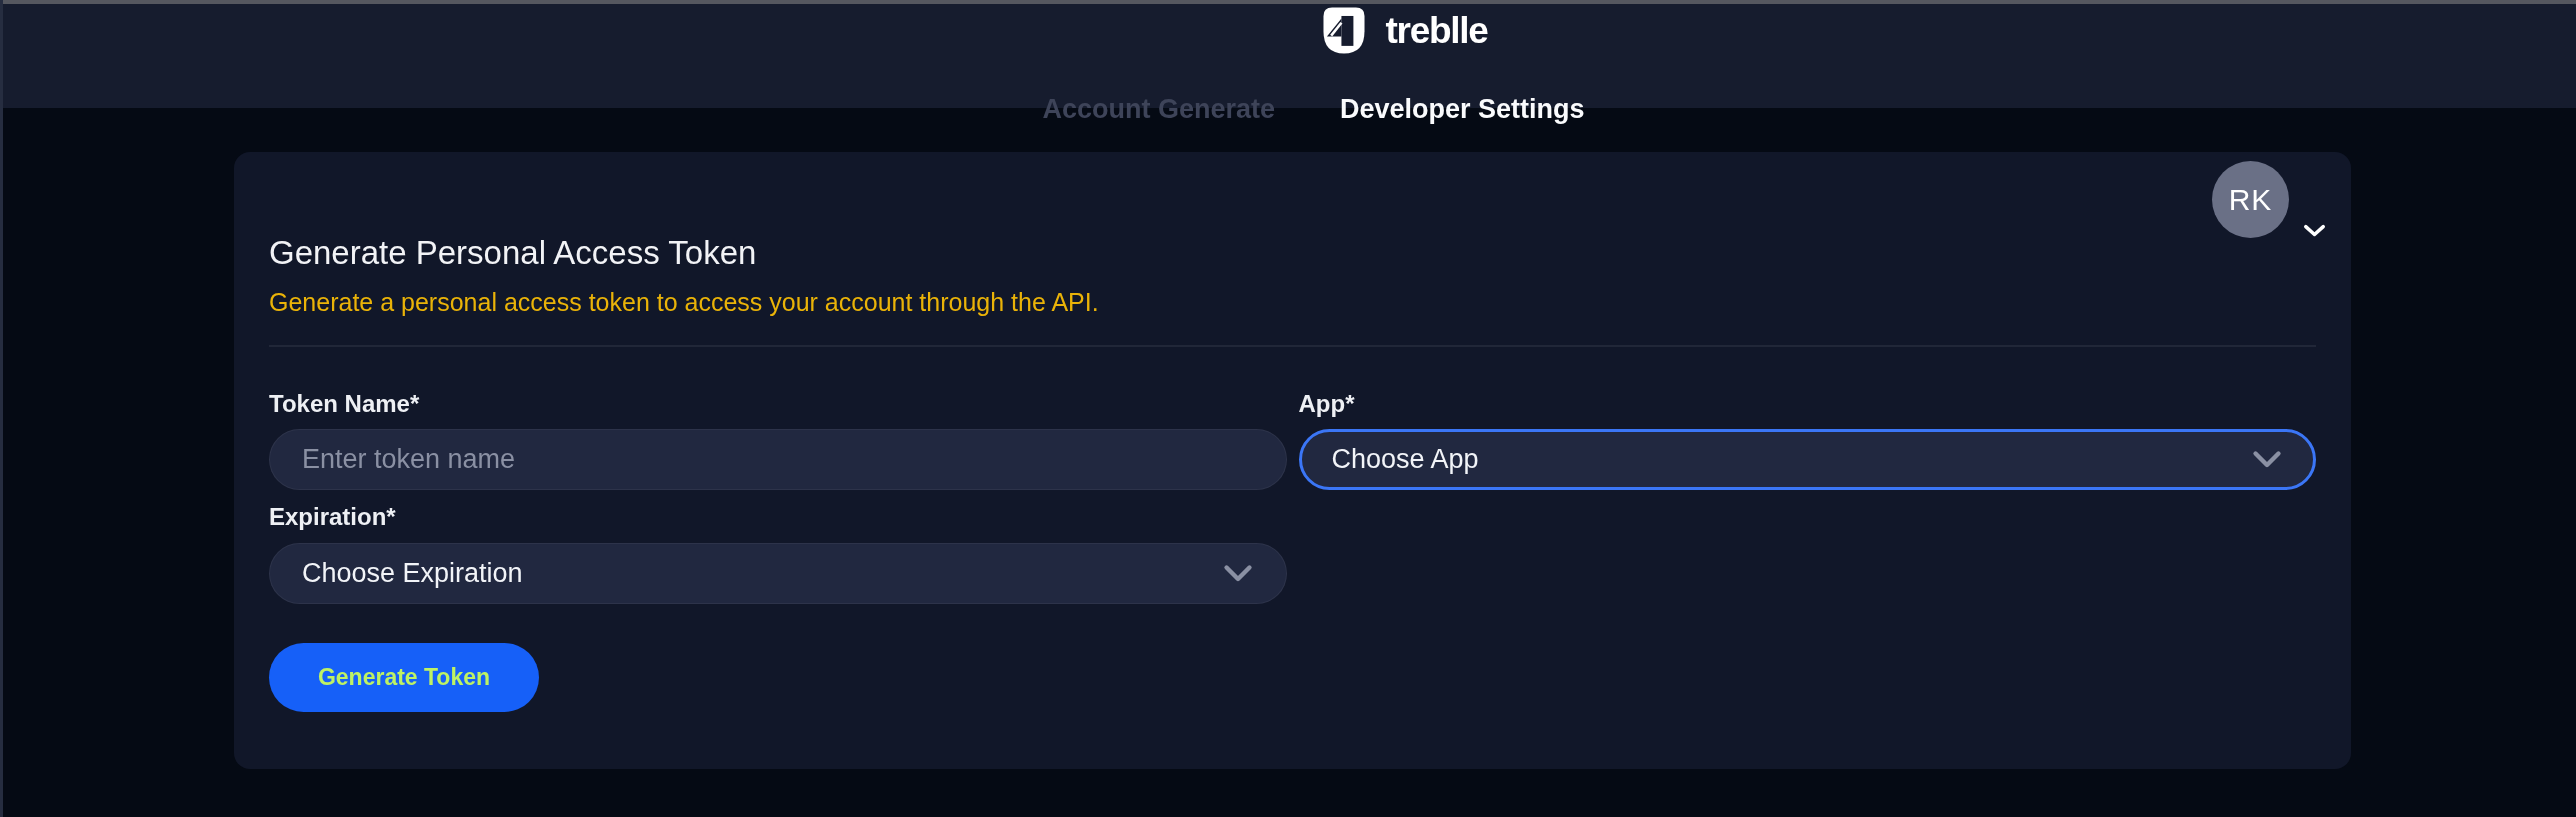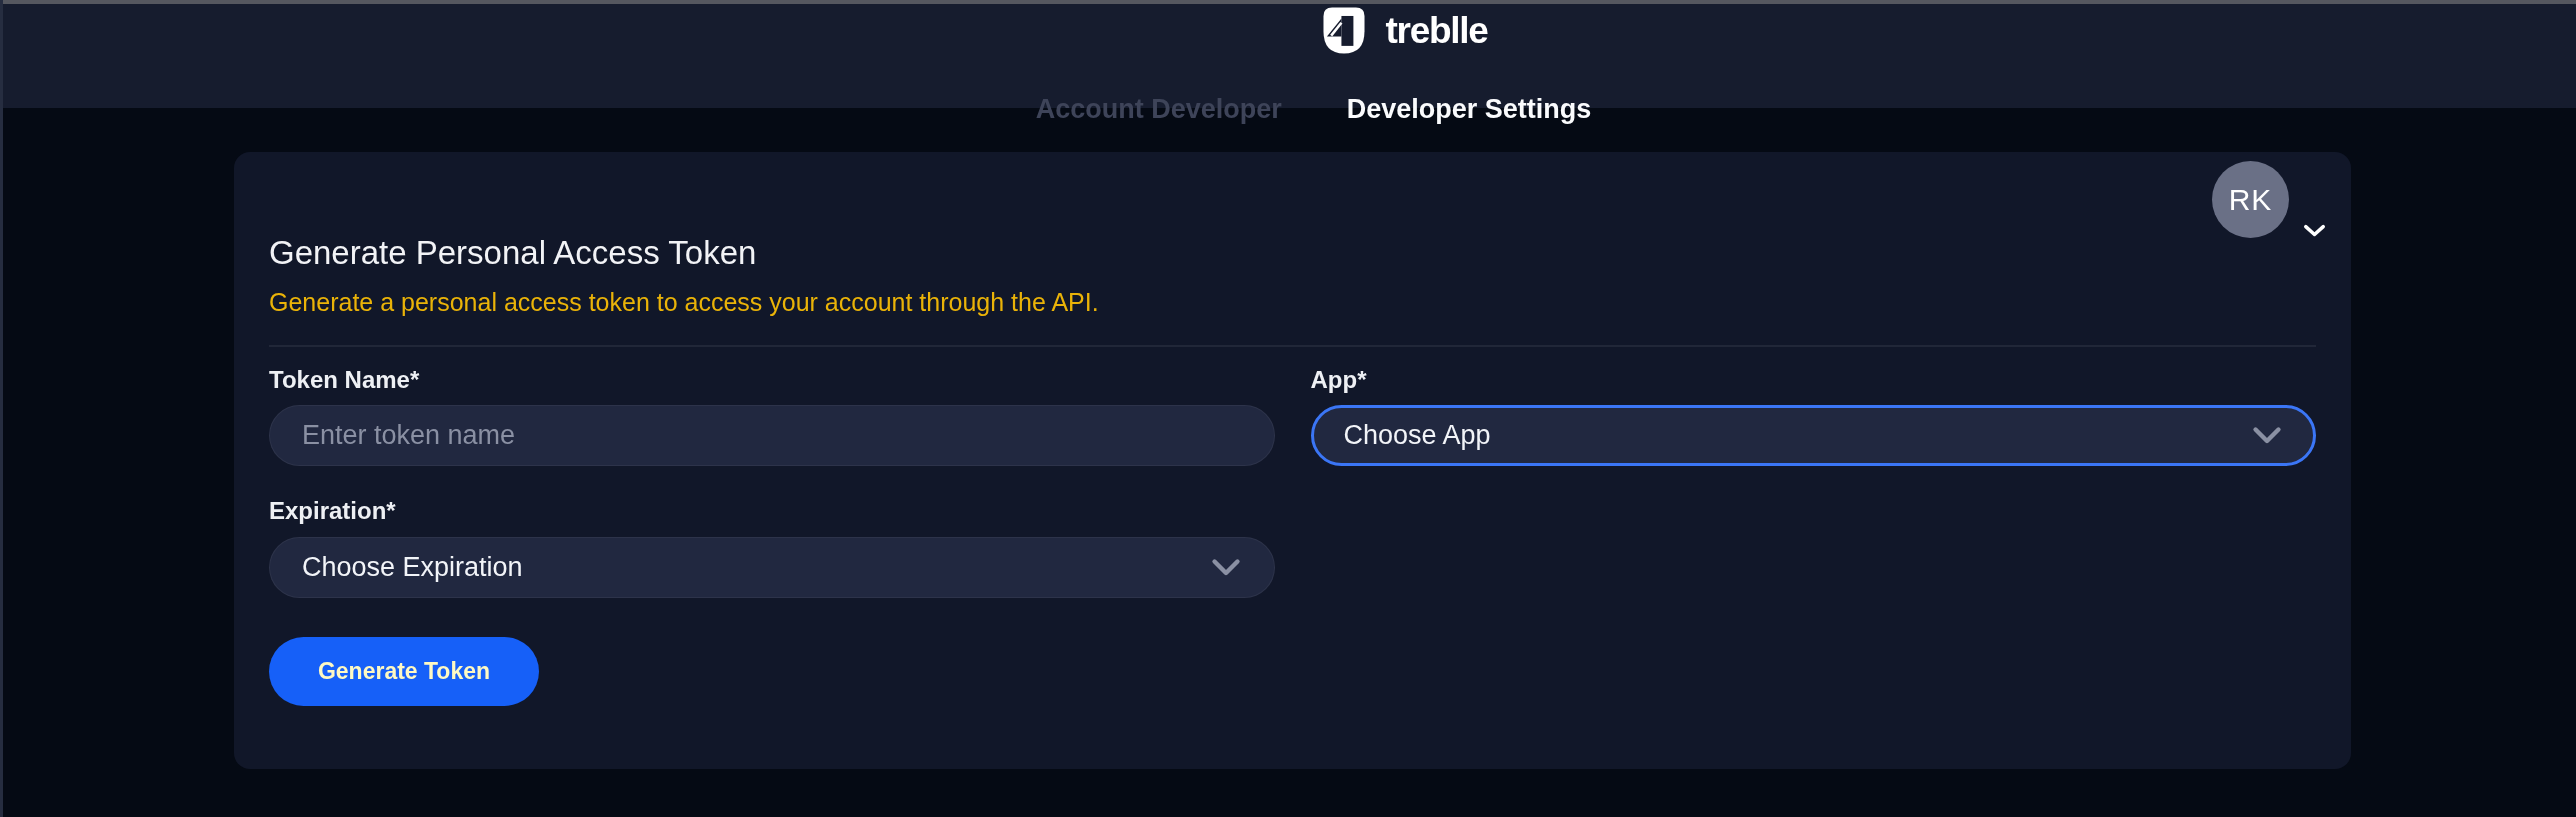--- a/index.html
+++ b/index.html
@@ -57,23 +57,23 @@
     padding-top:81px;
     font-size:33px; font-weight:500; color:#f2f3f6; line-height:39px;
   }
   .card-sub {
     margin-top:14px;
     font-size:25px; font-weight:400; color:#eab308; line-height:32px;
   }
   .divider { margin-top:26.5px; height:1.8px; background:rgba(255,255,255,0.07); border:0; }
 
   .form-grid {
-    margin-top:18px;
+    margin-top:42px;
     display:grid; grid-template-columns:1fr 1fr;
-    column-gap:36px; row-gap:30px;
+    column-gap:36px; row-gap:30px;gap:12px;
   }
   .field label {
     display:block;
     font-size:24px; font-weight:600; color:#eef0f4;
     line-height:30px; margin-bottom:10.6px;
   }
   .control {
     height:61px; width:100%;
     border-radius:881px;
     background:#212840;
@@ -86,21 +86,21 @@
   input.control { display:block; outline:none; }
   input.control::placeholder { color:#8a90a3; opacity:1; }
   .select { cursor:pointer; }
   .select.focused { border:3.5px solid #3b76f6; padding:0 30px; }
   .select .chevron { display:flex; align-items:center; }
 
   .submit-btn {
     margin-top:39px;
     height:69px; width:270px;
     border:0; border-radius:881px;
-    background:#1660f8; color:#fef9c3;
+    background:#1660f8; color:#bef264;
     font-size:23px; font-weight:700;
     font-family:"Liberation Sans", sans-serif;
     cursor:pointer;
     display:flex; align-items:center; justify-content:center;
   }
 </style>
 </head>
 <body>
 
 <div class="edge-strip"></div>
@@ -113,21 +113,21 @@
       <rect x="29" y="14" width="14" height="35" fill="#161c2e"></rect>
       <polygon points="29,17 12,38 29,38" fill="#161c2e"></polygon>
       <line x1="29" y1="22" x2="17" y2="37" stroke="#ffffff" stroke-width="3"></line>
     </svg>
     <span class="brand-word">treblle</span>
   </div>
 
   <div class="nav-divider"></div>
 
   <nav class="nav-tabs">
-    <span class="nav-tab inactive">Account Developer</span>
+    <span class="nav-tab inactive">Account Generate</span>
     <span class="nav-tab active">Developer Settings</span>
   </nav>
 
   <div class="nav-right">
     <div class="avatar">RK</div>
     <span class="avatar-chevron">
       <svg width="23" height="14" viewBox="0 0 26 16">
           <polyline points="3,3 13,12 23,3" fill="none" stroke="#ffffff" stroke-width="4" stroke-linecap="round" stroke-linejoin="round"></polyline>
         </svg>
     </span>

